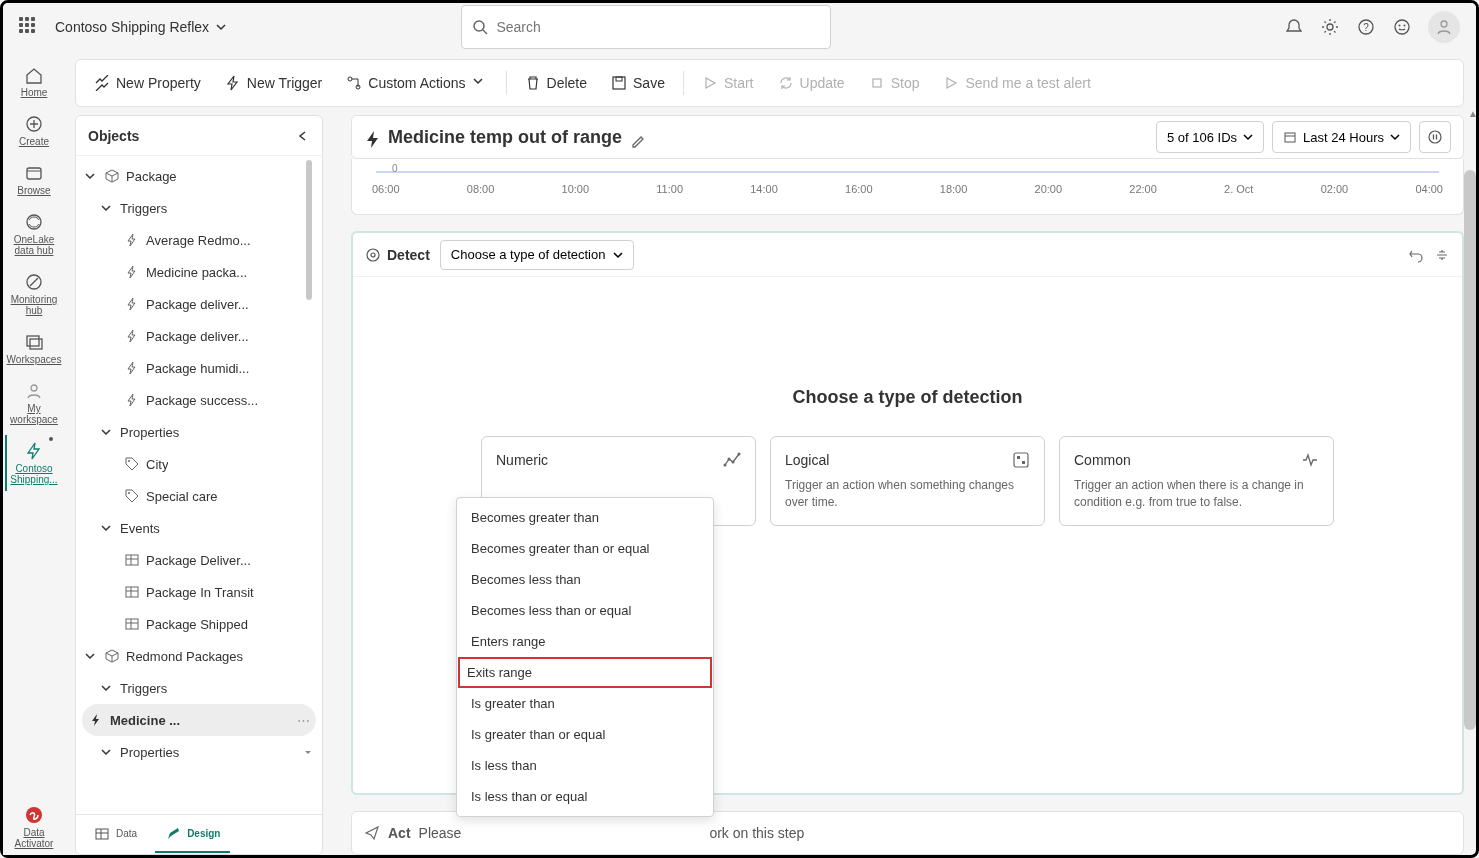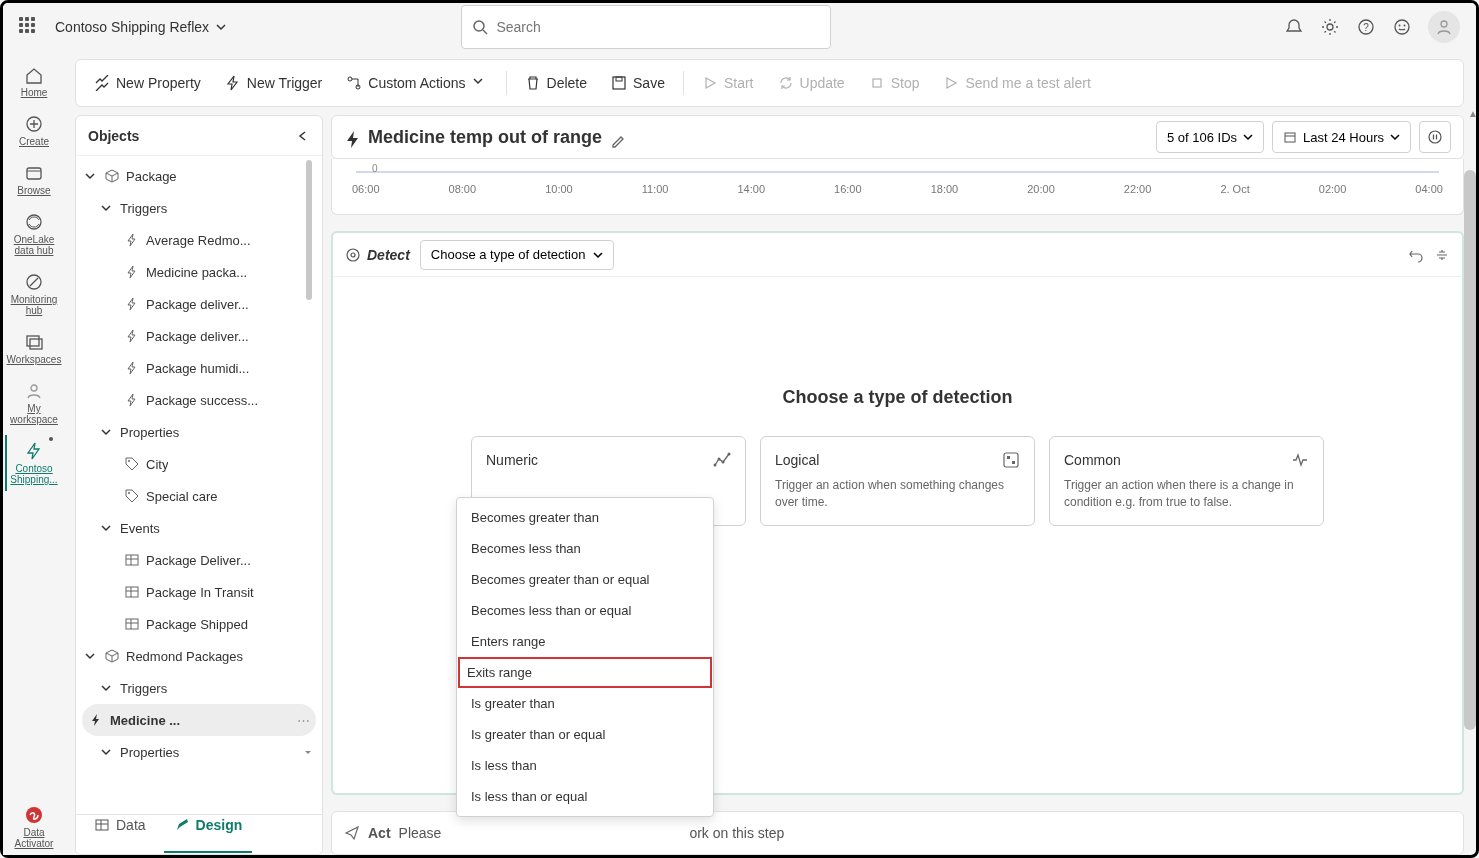--- a/index.html
+++ b/index.html
@@ -27,59 +27,59 @@
 .main { position: absolute; left: 63px; right: 3px; top: 51px; bottom: 3px; display: flex; flex-direction: column; }
 
 
 .toolbar { height: 48px; background: #fff; border: 1px solid #e1e1e1; border-radius: 6px; margin: 8px 12px 0 12px; display: flex; align-items: center; padding: 0 8px; gap: 4px; }
 .tool-btn { height: 32px; padding: 0 10px; display: flex; align-items: center; gap: 6px; font-size: 14px; color: #333; cursor: pointer; border-radius: 4px; background: transparent; border: none; }
 .tool-btn svg { width: 16px; height: 16px; }
 .tool-btn.disabled { color: #b0b0b0; cursor: default; }
 .tool-divider { width: 1px; height: 24px; background: #e1e1e1; margin: 0 4px; }
 
 
-.content { flex: 1; display: flex; margin: 8px 12px 0 12px; gap: 8px; overflow: hidden; }
+.content { flex: 1; display: flex; margin: 8px 12px 0 12px; gap: 28px; overflow: hidden; }
 
 
 .objects-panel { width: 248px; background: #fff; border: 1px solid #e1e1e1; border-radius: 6px; display: flex; flex-direction: column; overflow: hidden; position: relative; }
 .objects-header { height: 40px; display: flex; align-items: center; justify-content: space-between; padding: 0 12px; font-size: 14px; font-weight: 600; color: #333; border-bottom: 1px solid #f0f0f0; }
 .objects-tree { flex: 1; overflow-y: auto; padding: 4px 0; }
 .tree-item { height: 32px; display: flex; align-items: center; padding: 0 8px; font-size: 13px; color: #333; cursor: pointer; gap: 6px; white-space: nowrap; overflow: hidden; }
 .tree-item.selected { background: #ededed; border-radius: 16px; margin: 0 6px; padding: 0 6px; }
 .tree-item .chevron { width: 14px; flex-shrink: 0; }
 .tree-item .t-icon { width: 16px; height: 16px; flex-shrink: 0; color: #666; }
 .tree-item .label { overflow: hidden; text-overflow: ellipsis; }
 .tree-item .more { margin-left: auto; color: #888; }
 .indent-0 { padding-left: 8px; }
 .indent-1 { padding-left: 24px; }
 .indent-2 { padding-left: 48px; }
 .tree-scroll-thumb { position: absolute; right: 10px; top: 44px; width: 6px; height: 140px; background: #c8c8c8; border-radius: 3px; }
 .tree-scroll-arrow { position: absolute; right: 6px; top: 44px; width: 12px; height: 12px; color: #999; font-size: 10px; }
 .objects-bottom-tabs { height: 40px; border-top: 1px solid #e5e5e5; display: flex; align-items: center; padding: 0 8px; gap: 8px; position: absolute; bottom: 0; left: 0; right: 0; background: #fff; }
-.bottom-tab { height: 36px; padding: 0 10px; display: flex; gap: 6px; font-size: 14px; color: #555; cursor: pointer; border-bottom: 2px solid transparent; }
+.bottom-tab { height: 36px; padding: 0 10px; display: flex; align-items: center; gap: 6px; font-size: 10px; color: #555; cursor: pointer; border-bottom: 2px solid transparent; }
 .bottom-tab.active { color: #0f7b6c; border-bottom: 2px solid #0f7b6c; font-weight: 600; }
 
 
 .canvas { flex: 1; display: flex; flex-direction: column; overflow: hidden; position: relative; }
 .canvas-header { height: 44px; background: #fff; border: 1px solid #e1e1e1; border-radius: 6px; display: flex; align-items: center; padding: 0 12px; gap: 10px; margin-bottom: 0; }
 .canvas-title { font-size: 18px; font-weight: 600; color: #333; display: flex; align-items: flex-end; gap: 8px; }
 .canvas-header-right { margin-left: auto; display: flex; align-items: center; gap: 8px; }
 .pill-btn { height: 32px; padding: 0 10px; border: 1px solid #d1d1d1; border-radius: 4px; background: #fff; display: flex; align-items: center; gap: 6px; font-size: 13px; cursor: pointer; }
 .icon-btn { width: 32px; height: 32px; border: 1px solid #d1d1d1; border-radius: 4px; background: #fff; display: flex; align-items: center; justify-content: center; cursor: pointer; }
 
 
 .timeline { height: 56px; background: #fff; border: 1px solid #e1e1e1; border-radius: 6px; margin-top: 0; border-top: none; border-top-left-radius: 0; border-top-right-radius: 0; padding: 6px 20px; font-size: 11px; color: #777; position: relative; }
 .timeline-top { position: absolute; top: 4px; left: 40px; font-size: 10px; color: #888; }
 .timeline-ticks { display: flex; justify-content: space-between; margin-top: 18px; }
 .timeline-line { position: absolute; left: 24px; right: 24px; top: 12px; height: 2px; background: #d0d8f0; }
 
 
 .detect-card { flex: 1; background: #fff; border: 2px solid #0f7b6c33; border-radius: 6px; margin-top: 16px; padding: 0; display: flex; flex-direction: column; overflow: visible; position: relative; }
 .detect-header { height: 44px; display: flex; align-items: center; padding: 0 12px; gap: 10px; border-bottom: 1px solid #f0f0f0; }
-.detect-label { font-size: 14px; font-weight: 600; color: #333; display: flex; gap: 6px; font-style: italic; }
+.detect-label { font-size: 14px; font-weight: 600; color: #333; display: flex; gap: 6px; }
 .detect-dropdown { height: 30px; padding: 0 10px; border: 1px solid #d1d1d1; border-radius: 4px; background: #fff; display: flex; align-items: center; gap: 8px; font-size: 13px; cursor: pointer; }
 .detect-header-right { margin-left: auto; display: flex; gap: 10px; }
 .detect-body { flex: 1; display: flex; flex-direction: column; align-items: center; padding: 110px 20px 20px 20px; }
 .detect-prompt { font-size: 18px; font-weight: 600; color: #333; margin-bottom: 28px; }
 .detection-cards { display: flex; gap: 14px; }
 .dcard { width: 275px; border: 1px solid #d1d1d1; border-radius: 6px; padding: 14px; background: #fff; cursor: pointer; position: relative; }
 .dcard-header { display: flex; justify-content: space-between; align-items: center; margin-bottom: 8px; }
 .dcard-title { font-size: 14px; font-weight: 400; color: #333; }
 .dcard-desc { font-size: 12px; color: #666; line-height: 1.4; }
 
@@ -581,22 +581,22 @@
       </div>
     </div>
   </div>
 </div>
 
 <div class="right-scroll-arrowtop">▲</div>
 <div class="right-scroll-thumb"></div>
 
 <div class="numeric-menu">
   <div class="menu-item">Becomes greater than</div>
+  <div class="menu-item">Becomes greater than or equal</div>
   <div class="menu-item">Becomes less than</div>
-  <div class="menu-item">Becomes greater than or equal</div>
   <div class="menu-item">Becomes less than or equal</div>
   <div class="menu-item">Enters range</div>
   <div class="menu-item highlighted">Exits range</div>
   <div class="menu-item">Is greater than</div>
   <div class="menu-item">Is greater than or equal</div>
   <div class="menu-item">Is less than</div>
   <div class="menu-item">Is less than or equal</div>
 </div>
 
 </body></html>

